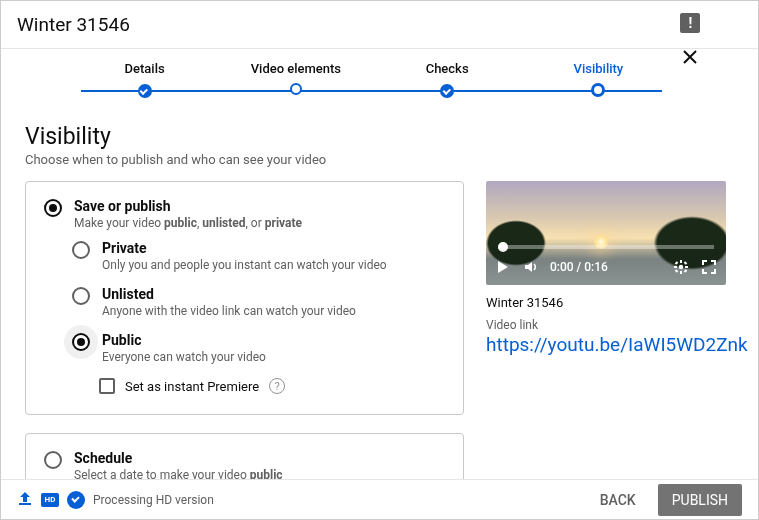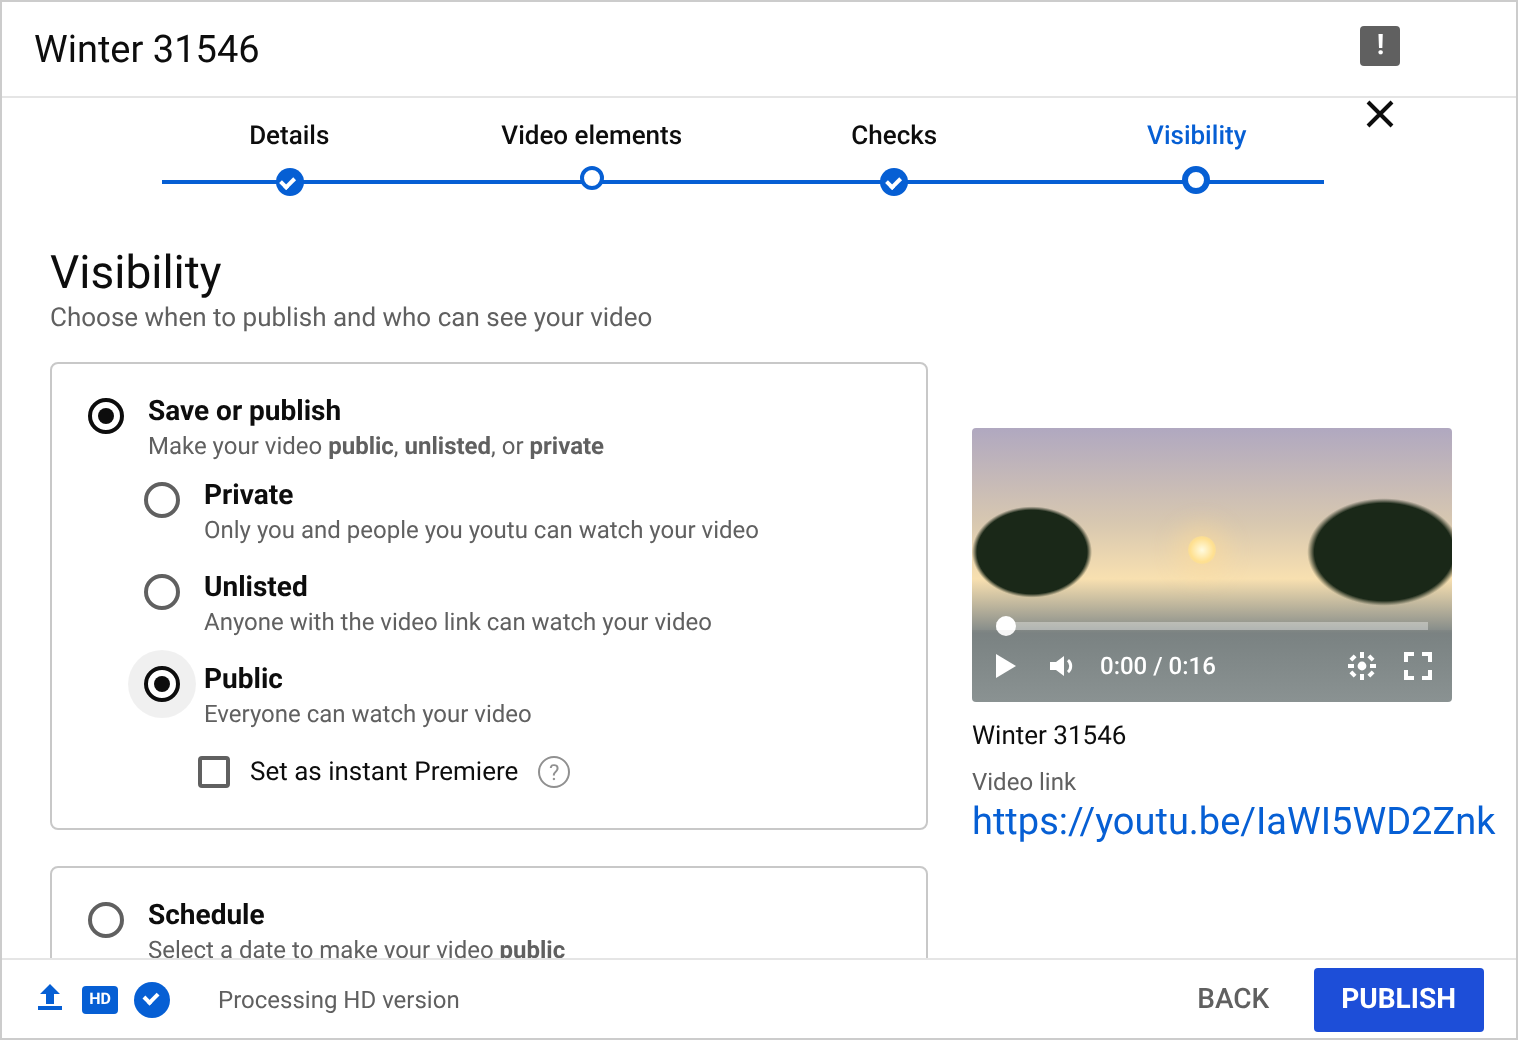--- a/index.html
+++ b/index.html
@@ -37,21 +37,21 @@
   .radio-label { font-size: 14px; font-weight:700; color:#0d0d0d; }
   .radio-desc { font-size: 12px; color:#606060; margin-top:2px; }
   .sub-options { margin-left: 28px; margin-top:10px; }
   .sub-option { margin-bottom: 14px; }
   .sub-radio-row { display:flex; align-items:flex-start; gap:12px; }
   .checkbox-row { display:flex; align-items:center; gap:10px; margin-left: 55px; margin-top: 6px; margin-bottom:4px;}
   .checkbox-box { width:16px; height:16px; border:2px solid #606060; border-radius:2px; cursor:pointer;}
   .checkbox-label { font-size:13px; color:#0d0d0d; }
   .help-circ { width:16px; height:16px; border:1.5px solid #909090; border-radius:50%; font-size:11px; color:#909090; display:flex; align-items:center; justify-content:center; cursor:pointer;}
   .right-col { width:240px; }
-  .thumb { width:240px; height:137px; background: linear-gradient(to bottom, #b0a8c0 0%, #d8c8b0 35%, #f8e0b0 55%, #808888 75%, #909898 100%); position:relative; border-radius:2px; overflow:hidden;margin-top:33px;}
+  .thumb { width:240px; height:104px; background: linear-gradient(to bottom, #b0a8c0 0%, #d8c8b0 35%, #f8e0b0 55%, #808888 75%, #909898 100%); position:relative; border-radius:2px; overflow:hidden;}
   .tree-left { position:absolute; left:0; top:32px; width:78px; height:60px; background: radial-gradient(ellipse 50px 38px at 30px 30px, #1a2818 0%, #1a2818 55%, transparent 60%); }
   .tree-right { position:absolute; right:0; top:30px; width:90px; height:62px; background: radial-gradient(ellipse 60px 42px at 56px 32px, #1a2818 0%, #1a2818 58%, transparent 64%); }
   .sun { position:absolute; left:108px; top:54px; width:14px; height:14px; background: radial-gradient(circle, #fffbe0 0%, #ffe090 60%, transparent 100%); border-radius:50%; box-shadow: 0 0 12px 6px rgba(255,220,150,0.45);}
   .controls { position:absolute; bottom:0; left:0; right:0; height:36px; background: rgba(0,0,0,0.04); display:flex; align-items:center; padding: 0 8px; gap:10px; color:#fff;}
   .progress-track { position:absolute; bottom:36px; left:12px; right:12px; height:4px; background: rgba(255,255,255,0.35);}
   .progress-handle { position:absolute; left:12px; bottom:33px; width:10px; height:10px; background:#fff; border-radius:50%;}
   .ctrl-icon { cursor:pointer; display:flex; align-items:center; justify-content:center; width:18px; height:18px;}
   .time-text { font-size:12px; font-weight:500; color:#fff; }
   .spacer { flex:1; }
   .link-panel { padding: 10px 0 0 0;}
@@ -61,24 +61,24 @@
   .link-url { font-size: 19px; color:#065fd4; cursor:pointer; }
   .copy-icon { width:22px; height:22px; cursor:pointer; position:relative; flex-shrink:0;}
   .copy-icon::before { content:""; position:absolute; width:11px; height:13px; border:1.5px solid #606060; border-radius:2px; top:4px; left:6px; background:#fff;}
   .copy-icon::after { content:""; position:absolute; width:11px; height:13px; border:1.5px solid #606060; border-radius:2px; top:1px; left:3px; background:#fff;}
   .footer { position:absolute; bottom:0; left:0; right:0; height:40px; border-top:1px solid #e5e5e5; display:flex; align-items:center; padding: 0 16px; background:#fff;}
   .foot-left { display:flex; align-items:center; gap:8px; }
   .up-icon { color:#065fd4; }
   .hd-badge { width:18px; height:14px; background:#065fd4; color:#fff; font-size:8px; font-weight:bold; display:flex; align-items:center; justify-content:center; border-radius:2px;}
   .check-circle { width:18px; height:18px; background:#065fd4; border-radius:50%; position:relative;}
   .check-circle::after { content:""; position:absolute; width:5px; height:3px; border-left:2px solid #fff; border-bottom:2px solid #fff; transform:rotate(-45deg); top:5px; left:5px;}
-  .foot-text { font-size:12px; color:#606060; margin-left:16px;}
+  .foot-text { font-size:12px; color:#606060; margin-left:0;}
   .foot-right { margin-left:auto; display:flex; align-items:center; gap:10px;}
   .btn-back { font-size:14px; font-weight:500; color:#606060; cursor:pointer; padding:8px 12px;}
-  .btn-publish { font-size:14px; font-weight:700; color:#fff; background:#1d4ed8; padding:8px 14px; border-radius:2px; cursor:pointer;}
+  .btn-publish { font-size:14px; font-weight:400; color:#fff; background:#737373; padding:8px 14px; border-radius:2px; cursor:pointer;}
   b { font-weight:700; }
 </style>
 </head>
 <body>
 
 <div class="header">
   <div class="header-title">Winter 31546</div>
   <div class="header-right">
     <span class="saved-badge">Saved as private</span>
     <span class="icon-btn">
@@ -129,21 +129,21 @@
             <div class="radio-label">Save or publish</div>
             <div class="radio-desc"><span>Make your video </span><b>public</b><span>, </span><b>unlisted</b><span>, or </span><b>private</b></div>
           </div>
         </div>
         <div class="sub-options">
           <div class="sub-option">
             <div class="sub-radio-row">
               <div class="radio-outer"></div>
               <div>
                 <div class="radio-label">Private</div>
-                <div class="radio-desc">Only you and people you youtu can watch your video</div>
+                <div class="radio-desc">Only you and people you instant can watch your video</div>
               </div>
             </div>
           </div>
           <div class="sub-option">
             <div class="sub-radio-row">
               <div class="radio-outer"></div>
               <div>
                 <div class="radio-label">Unlisted</div>
                 <div class="radio-desc">Anyone with the video link can watch your video</div>
               </div>

